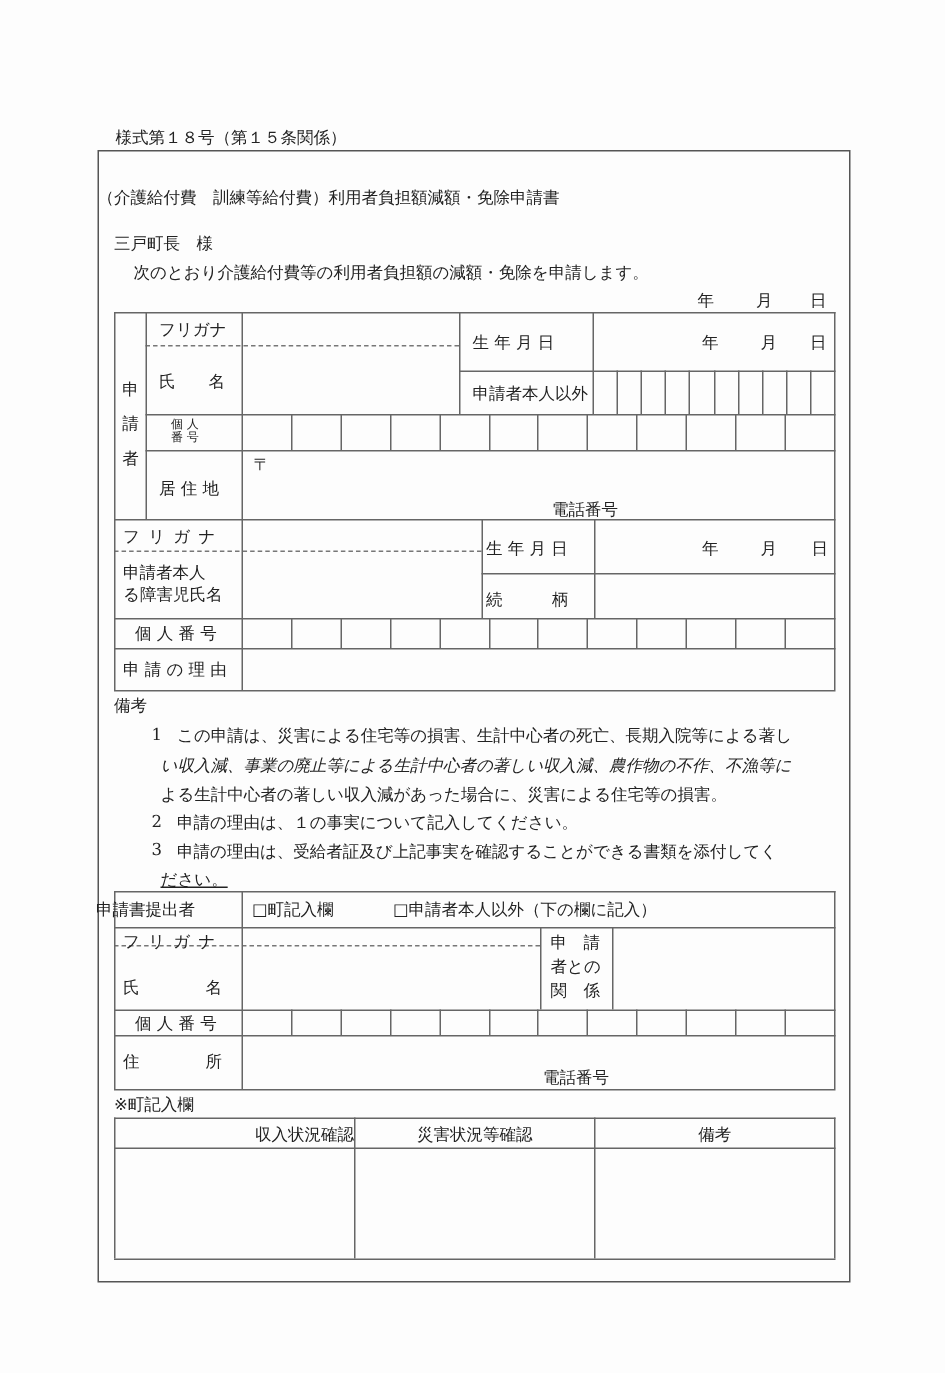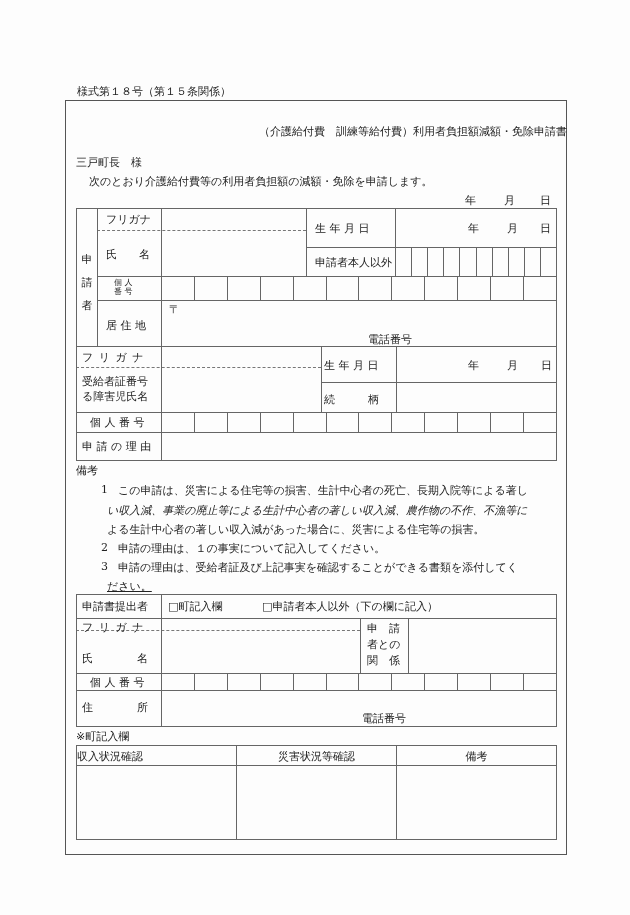--- a/index.html
+++ b/index.html
@@ -1,21 +1,21 @@
 <!DOCTYPE html>
 <html><head>
 <meta charset="utf-8">
 <style>
   html, body { margin: 0; padding: 0; background: #fdfdfd; }
   body { width: 630px; height: 915px; position: relative; overflow: hidden;
          font-family: "DejaVu Sans", sans-serif; color: #222; font-size: 11px; }
   .abs { position: absolute; }
   .form-no { left: 77px; top: 84px; font-size: 11px; }
   .outer { left: 65px; top: 100px; width: 502px; height: 755px; border: 1px solid #555; box-sizing: border-box; }
-  .title { left: 65px; width: 502px; top: 124px; text-align: right; font-size: 11px; }
+  .title { left: 65px; width: 502px; top: 124px; text-align: left; font-size: 11px; }
   .addressee { left: 76px; top: 155px; font-size: 11px; }
   .intro { left: 89px; top: 174px; font-size: 11px; }
   .datebar { top: 193px; font-size: 11px; }
   .line { position: absolute; background: #666; }
   .hl { height: 1px; }
   .vl { width: 1px; }
   .dash { position: absolute; height: 0; border-top: 1px dashed #777; }
   .lbl { position: absolute; font-size: 11px; white-space: nowrap; }
   .small { font-size: 8px; line-height: 9px; }
   .cell { position: absolute; }
@@ -149,21 +149,21 @@
   </div>
   <div class="lbl" style="left:106px;top:318px">居 住 地</div>
   <div class="cell" style="left:162px;top:301px;width:394px;height:44px">
     <span class="lbl" style="left:7px;top:1px">〒</span>
     <span class="lbl" style="left:206px;top:31px">電話番号</span>
   </div>
 
   <div class="lbl" style="left:82px;top:350px;letter-spacing:1px">フ リ ガ ナ</div>
   <div class="cell" style="left:162px;top:347px;width:158px;height:19px"></div>
   <div class="lbl" style="left:82px;top:374px;line-height:15px">
-    <div>受給者証番号</div>
+    <div>申請者本人</div>
     <div>る障害児氏名</div>
   </div>
   <div class="cell" style="left:162px;top:369px;width:158px;height:42px"></div>
   <div class="lbl" style="left:324px;top:358px">生 年 月 日</div>
   <div class="cell" style="left:397px;top:347px;width:159px;height:34px">
     <span class="lbl" style="left:71px;top:11px">年</span>
     <span class="lbl" style="left:110px;top:11px">月</span>
     <span class="lbl" style="left:144px;top:11px">日</span>
   </div>
   <div class="lbl" style="left:324px;top:392px">続　　　柄</div>
@@ -219,21 +219,21 @@
       <div class="cell" style="left: 294px; top: 674px; width: 32px; height: 16px;"></div>
       <div class="cell" style="left: 327px; top: 674px; width: 32px; height: 16px;"></div>
       <div class="cell" style="left: 359px; top: 674px; width: 32px; height: 16px;"></div>
       <div class="cell" style="left: 392px; top: 674px; width: 32px; height: 16px;"></div>
       <div class="cell" style="left: 425px; top: 674px; width: 32px; height: 16px;"></div>
       <div class="cell" style="left: 458px; top: 674px; width: 32px; height: 16px;"></div>
       <div class="cell" style="left: 491px; top: 674px; width: 32px; height: 16px;"></div>
       <div class="cell" style="left: 524px; top: 674px; width: 32px; height: 16px;"></div>
     </div>
 
-  <div class="lbl" style="left:82px;top:599px">申請書提出者</div>
+  <div class="lbl" style="left:64px;top:599px">申請書提出者</div>
   <div class="lbl" style="left:168px;top:599px">□町記入欄</div>
   <div class="lbl" style="left:262px;top:599px">□申請者本人以外（下の欄に記入）</div>
   <div class="lbl" style="left:82px;top:620px;letter-spacing:1px">フ リ ガ ナ</div>
   <div class="cell" style="left:162px;top:619px;width:197px;height:10px"></div>
   <div class="lbl" style="left:82px;top:651px">氏　　　　名</div>
   <div class="cell" style="left:162px;top:632px;width:197px;height:40px"></div>
   <div class="lbl" style="left:367px;top:621px;line-height:16px">
     <div>申　請</div>
     <div>者との</div>
     <div>関　係</div>
@@ -248,19 +248,19 @@
 
 <div class="lbl" style="left:76px;top:729px">※町記入欄</div>
 <div>
   <div class="line hl" style="left:76px;top:745px;width:481px"></div>
   <div class="line hl" style="left:76px;top:765px;width:481px"></div>
   <div class="line hl" style="left:76px;top:839px;width:481px"></div>
   <div class="line vl" style="left:76px;top:745px;height:94px"></div>
   <div class="line vl" style="left:236px;top:745px;height:94px"></div>
   <div class="line vl" style="left:396px;top:745px;height:94px"></div>
   <div class="line vl" style="left:556px;top:745px;height:94px"></div>
-  <div class="lbl" style="left:77px;width:159px;top:749px;text-align:left">収入状況確認</div>
+  <div class="lbl" style="left:77px;width:159px;top:749px;text-align:right">収入状況確認</div>
   <div class="lbl" style="left:237px;width:159px;top:749px;text-align:center">災害状況等確認</div>
   <div class="lbl" style="left:397px;width:159px;top:749px;text-align:center">備考</div>
   <div class="cell" style="left:77px;top:766px;width:158px;height:72px"></div>
   <div class="cell" style="left:237px;top:766px;width:158px;height:72px"></div>
   <div class="cell" style="left:397px;top:766px;width:158px;height:72px"></div>
 </div>
 
 </body></html>

